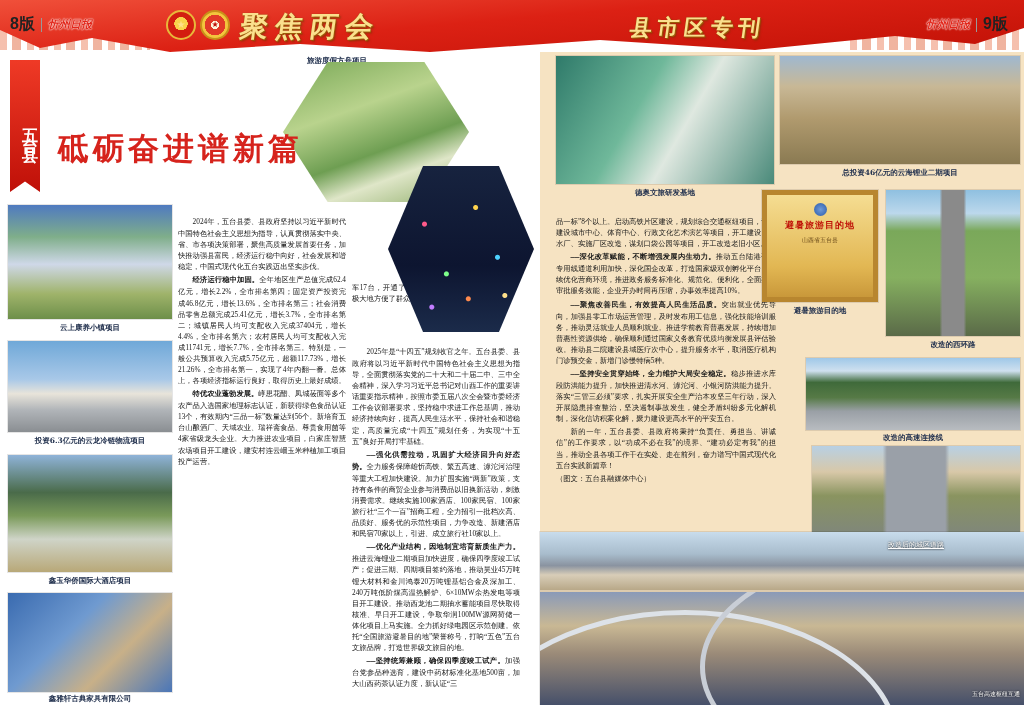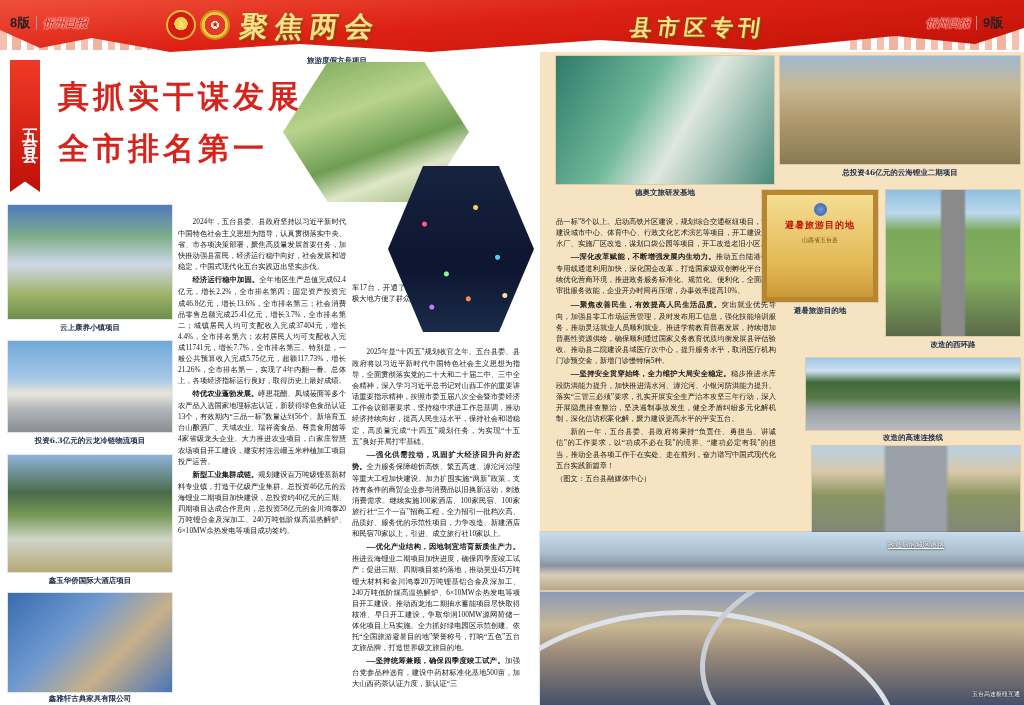--- a/index.html
+++ b/index.html
@@ -8,21 +8,21 @@
   
   .banner{position:absolute;left:0;top:0;width:1024px;height:52px;background:#fff;}
   .silh{position:absolute;height:26px;opacity:.75;
         background:repeating-linear-gradient(90deg,#f2ab93 0 7px,transparent 7px 12px,#eb9b80 12px 21px,transparent 21px 27px);}
   .silh.l{left:0;top:24px;width:150px;}
   .silh.r{left:850px;top:24px;width:174px;}
   .ribbon{position:absolute;left:0;top:0;width:1024px;height:52px;z-index:1;
     background:linear-gradient(175deg,#f0503a 0%,#dc2114 45%,#c11106 100%);
     clip-path:polygon(0 0,1024px 0,1024px 28px,975px 44px,895px 36px,755px 50px,600px 40px,430px 52px,300px 44px,170px 52px,92px 38px,40px 48px,0 30px);}
   .mast{position:absolute;z-index:3;display:flex;align-items:center;gap:6px;}
-  .pnum{font-family:"Liberation Sans",sans-serif;font-weight:bold;font-size:13px;color:#222;}
+  .pnum{font-family:"Liberation Sans",sans-serif;font-weight:bold;font-size:16px;color:#222;}
   .vdiv{width:1px;height:14px;background:#999;}
   .logo{color:#e2281c;font-weight:900;font-style:italic;font-size:11px;
         font-family:"Liberation Serif",serif;text-shadow:0 0 1px #ffffff,0 0 2px #ffffff;}
   .emb{position:absolute;z-index:3;width:26px;height:26px;border-radius:50%;display:flex;align-items:center;justify-content:center;}
   .emb1{background:radial-gradient(circle at 50% 45%,#f9d24a 0 34%,#d31d10 35% 100%);border:2px solid #e8b83a;}
   .emb1::after{content:"★";color:#ffe08a;font-size:10px;line-height:1;}
   .emb2{background:radial-gradient(circle,#fdf6dd 0 22%,#e23a28 23% 55%,#f3c53d 56% 100%);border:2px solid #c8901a;}
   .emb2::after{content:"★";color:#c01208;font-size:8px;line-height:1;}
   .gold{z-index:3;position:absolute;font-weight:900;color:#fbe08d;transform:skewX(-8deg);
         text-shadow:1px 1px 0 #9a5c08,2px 2px 2px rgba(110,55,0,.55),0 0 1px #7a4a00;}
@@ -93,22 +93,21 @@
     <div class="gold big" style="left:240px;top:8px;">聚焦两会</div>
     <div class="gold small" style="left:630px;top:13px;">县市区专刊</div>
     <div class="mast" style="left:926px;top:14px;z-index:3;">
       <span class="logo">忻州日报</span>
       <span class="vdiv"></span>
       <span class="pnum">9版</span>
     </div>
   </div>
 
   <div class="tab">五台县</div>
-  <div class="headline" style="left:58px;top:76px;">真抓实干谋发展</div>
-  <div class="headline" style="left:58px;top:128px;">全市排名第一</div>
+  <div class="headline" style="left:58px;top:128px;">砥砺奋进谱新篇</div>
 
   <div class="cap" style="left:292px;top:56px;width:90px;">旅游度假方舟项目</div>
   <div class="ph hex f-resort" style="left:283px;top:62px;width:186px;height:140px;"></div>
   <div class="ph hex f-night" style="left:388px;top:166px;width:146px;height:166px;"></div>
   <div class="cap" style="left:458px;top:282px;width:52px;text-align:left;">
     <div>鸿泉厂星空</div>
     <div>梦露营基地</div>
   </div>
 
   <div class="ph f-town" style="left:8px;top:205px;width:164px;height:114px;"></div>
@@ -117,21 +116,20 @@
   <div class="cap" style="left:8px;top:436px;width:164px;">投资6.3亿元的云龙冷链物流项目</div>
   <div class="ph f-constr" style="left:8px;top:455px;width:164px;height:117px;"></div>
   <div class="cap" style="left:8px;top:576px;width:164px;">鑫玉华侨国际大酒店项目</div>
   <div class="ph f-factory" style="left:8px;top:593px;width:164px;height:99px;"></div>
   <div class="cap" style="left:8px;top:694px;width:164px;">鑫雅轩古典家具有限公司</div>
 
   <div class="col" style="left:178px;top:206px;width:168px;height:494px;">
     <p><b></b><span>2024年，五台县委、县政府坚持以习近平新时代中国特色社会主义思想为指导，认真贯彻落实中央、省、市各项决策部署，聚焦高质量发展首要任务，加快推动强县富民，经济运行稳中向好，社会发展和谐稳定，中国式现代化五台实践迈出坚实步伐。</span></p>
     <p><b>经济运行稳中加固。</b><span>全年地区生产总值完成62.4亿元，增长2.2%，全市排名第四；固定资产投资完成46.8亿元，增长13.6%，全市排名第三；社会消费品零售总额完成25.41亿元，增长3.7%，全市排名第二；城镇居民人均可支配收入完成37404元，增长4.4%，全市排名第六；农村居民人均可支配收入完成11741元，增长7.7%，全市排名第三。特别是，一般公共预算收入完成5.75亿元，超额117.73%，增长21.26%，全市排名第一，实现了4年内翻一番。总体上，各项经济指标运行良好，取得历史上最好成绩。</span></p>
     <p><b>特优农业蓬勃发展。</b><span>崞思花醋、凤城莜面等多个农产品入选国家地理标志认证，新获得绿色食品认证13个，有效期内“三品一标”数量达到56个。新培育五台山酿酒厂、天域农业、瑞祥斋食品、尊贵食用菌等4家省级龙头企业。大力推进农业项目，白家庄智慧农场项目开工建设，建安村连云崓玉米种植加工项目投产运营。</span></p>
-    <p><b>新型工业集群成链。</b><span>规划建设百万吨级锂基新材料专业镇，打造千亿级产业集群。总投资46亿元的云海锂业二期项目加快建设，总投资约40亿元的三期、四期项目达成合作意向，总投资58亿元的金川鸿泰20万吨锂合金及深加工、240万吨低阶煤高温热解炉、6×10MW余热发电等项目成功签约。</span></p>
   </div>
 
   <div class="col" style="left:352px;top:272px;width:92px;height:58px;">
     <p class="cont"><span>车17台，开通了城区公交，极大地方便了群众出行。</span></p>
   </div>
   <div class="col" style="left:352px;top:336px;width:168px;height:364px;">
     <p><b></b><span>2025年是“十四五”规划收官之年。五台县委、县政府将以习近平新时代中国特色社会主义思想为指导，全面贯彻落实党的二十大和二十届二中、三中全会精神，深入学习习近平总书记对山西工作的重要讲话重要指示精神，按照市委五届八次全会暨市委经济工作会议部署要求，坚持稳中求进工作总基调，推动经济持续向好，提高人民生活水平，保持社会和谐稳定，高质量完成“十四五”规划任务，为实现“十五五”良好开局打牢基础。</span></p>
     <p><b>——强化供需拉动，巩固扩大经济回升向好态势。</b><span>全力服务保障雄忻高铁、繁五高速、滹沱河治理等重大工程加快建设。加力扩围实施“两新”政策，支持有条件的商贸企业参与消费品以旧换新活动，刺激消费需求。继续实施100家酒店、100家民宿、100家旅行社“三个一百”招商工程，全力招引一批档次高、品质好、服务优的示范性项目，力争改造、新建酒店和民宿70家以上，引进、成立旅行社10家以上。</span></p>
     <p><b>——优化产业结构，因地制宜培育新质生产力。</b><span>推进云海锂业二期项目加快进度，确保四季度竣工试产；促进三期、四期项目签约落地，推动昊业45万吨锂大材料和金川鸿泰20万吨锂基铝合金及深加工、240万吨低阶煤高温热解炉、6×10MW余热发电等项目开工建设。推动西龙池二期抽水蓄能项目尽快取得核准、早日开工建设，争取华润100MW源网荷储一体化项目上马实施。全力抓好绿电园区示范创建。依托“全国旅游避暑目的地”荣誉称号，打响“五色”五台文旅品牌，打造世界级文旅目的地。</span></p>
     <p><b>——坚持统筹兼顾，确保四季度竣工试产。</b><span>加强台党参品种选育，建设中药材标准化基地500亩，加大山西药茶认证力度，新认证“三</span></p>

